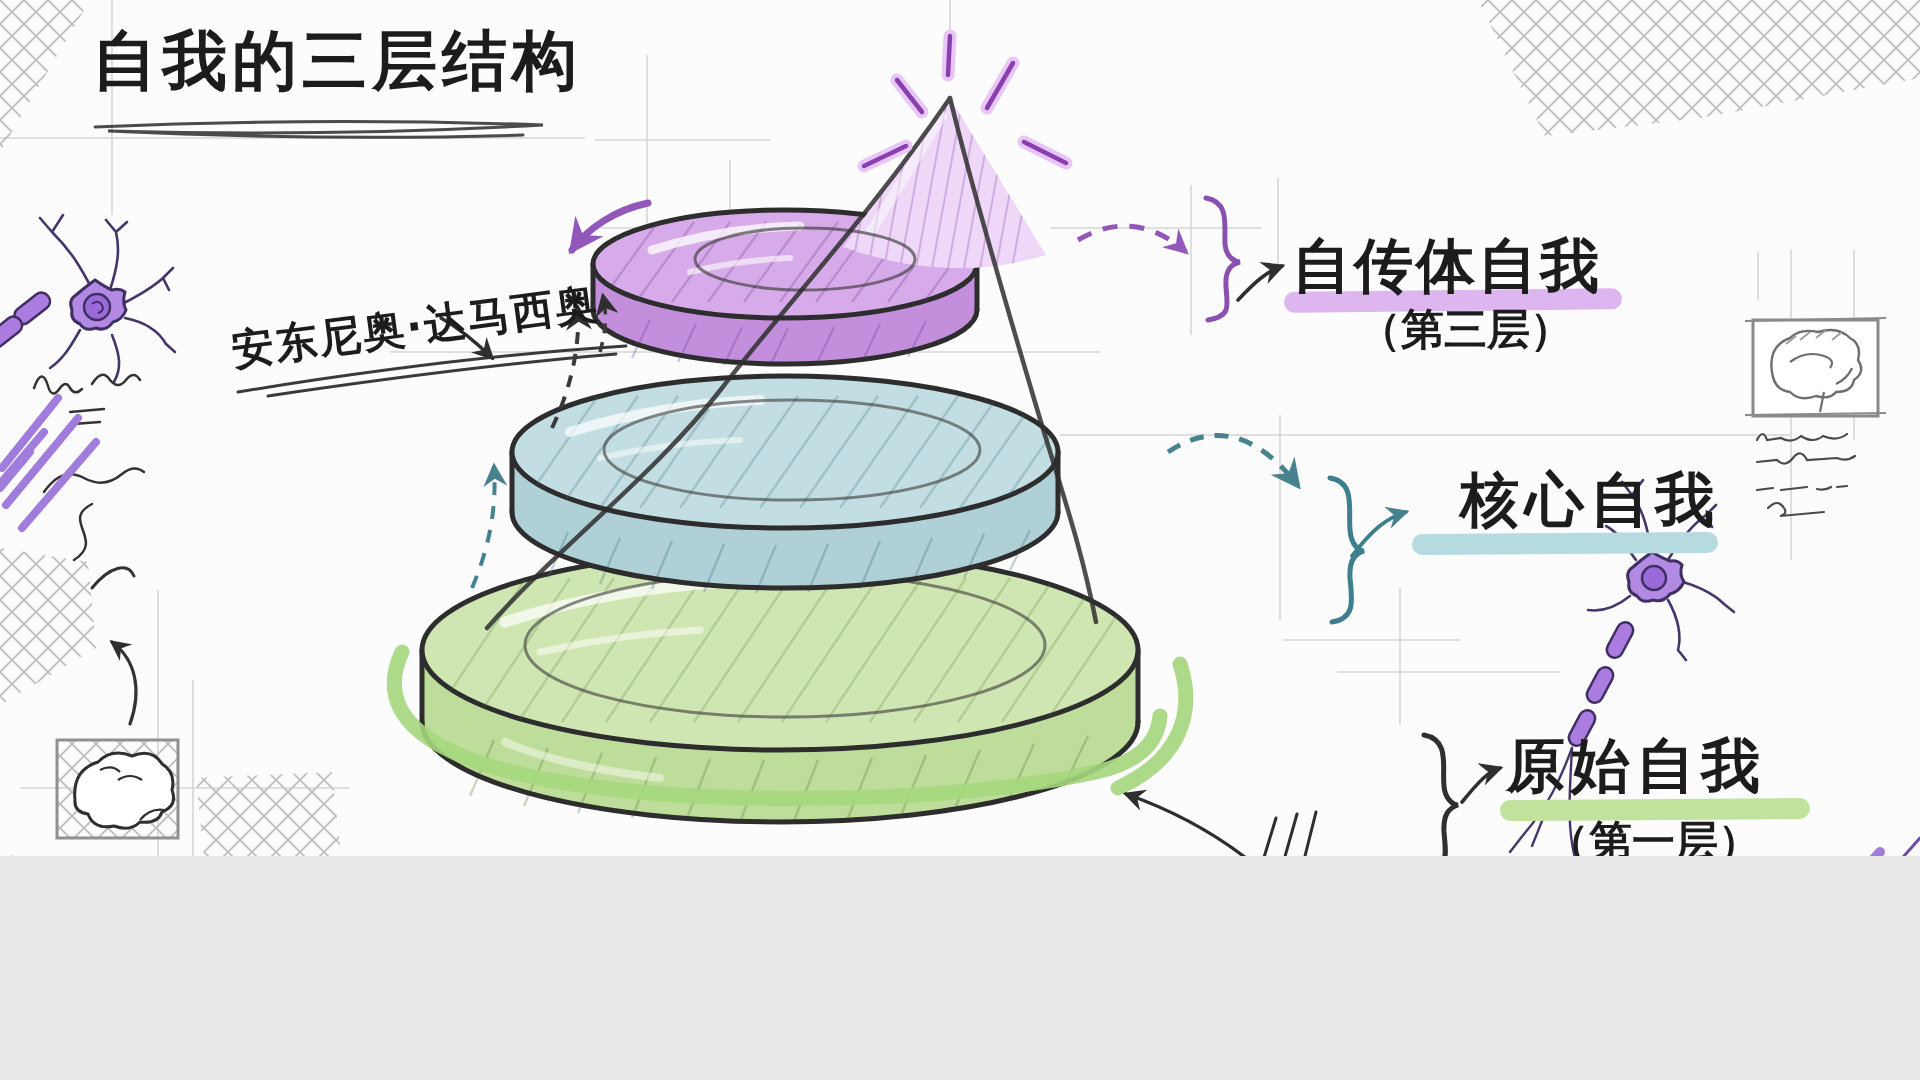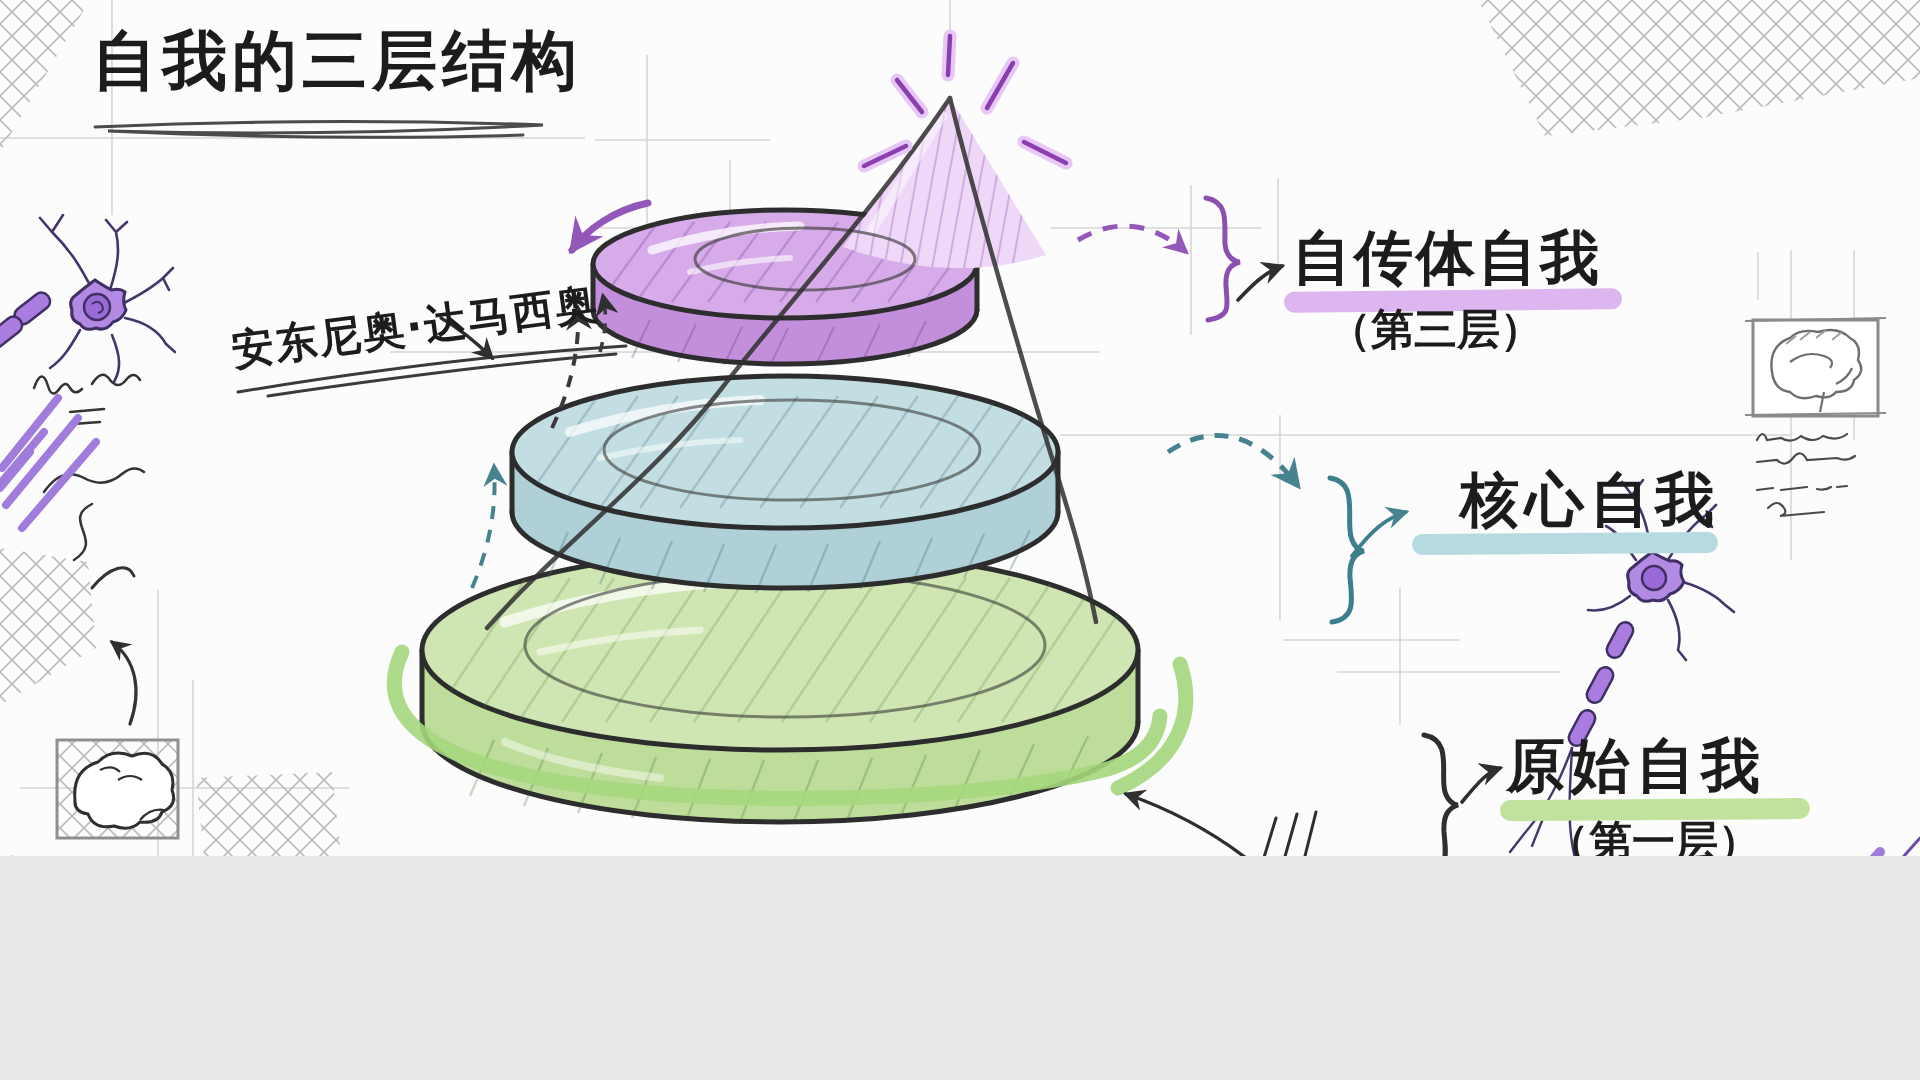--- a/index.html
+++ b/index.html
@@ -8,22 +8,22 @@
     position:relative;width:1920px;height:856px;overflow:hidden;
     background:#fcfcfd;
     font-family:"DejaVu Sans","Liberation Sans",sans-serif;
     padding-left:48px;
   }
   #art{position:absolute;left:0;top:0;z-index:1;}
   .txt{position:absolute;z-index:3;font-weight:bold;color:#1c1c1c;white-space:nowrap;line-height:1;}
   .hl{position:absolute;z-index:2;border-radius:11px;}
   #title{left:92px;top:28px;font-size:65px;letter-spacing:5px;}
   #attribution{left:232px;top:330px;font-size:42px;letter-spacing:2px;transform:rotate(-7.5deg);transform-origin:left center;}
-  #label-1{left:1292px;top:228px;font-size:59px;letter-spacing:3px;}
-  #sub-1{left:1328px;top:308px;font-size:43px;}
+  #label-1{left:1292px;top:236px;font-size:59px;letter-spacing:3px;}
+  #sub-1{left:1358px;top:308px;font-size:43px;}
   #label-2{left:1460px;top:470px;font-size:59px;letter-spacing:6px;}
   #sub-2{left:1458px;top:556px;font-size:43px;}
   #label-3{left:1506px;top:736px;font-size:59px;letter-spacing:6px;}
   #sub-3{left:1546px;top:820px;font-size:43px;}
   #hl-1{left:1284px;top:290px;width:338px;height:21px;background:#ddb6ef;transform:rotate(-.6deg);}
   #hl-2{left:1412px;top:533px;width:306px;height:21px;background:#b5dbe0;transform:rotate(-.4deg);}
   #hl-3{left:1500px;top:799px;width:310px;height:21px;background:#c0e29c;transform:rotate(-.4deg);}
 </style>
 </head>
 <body>

